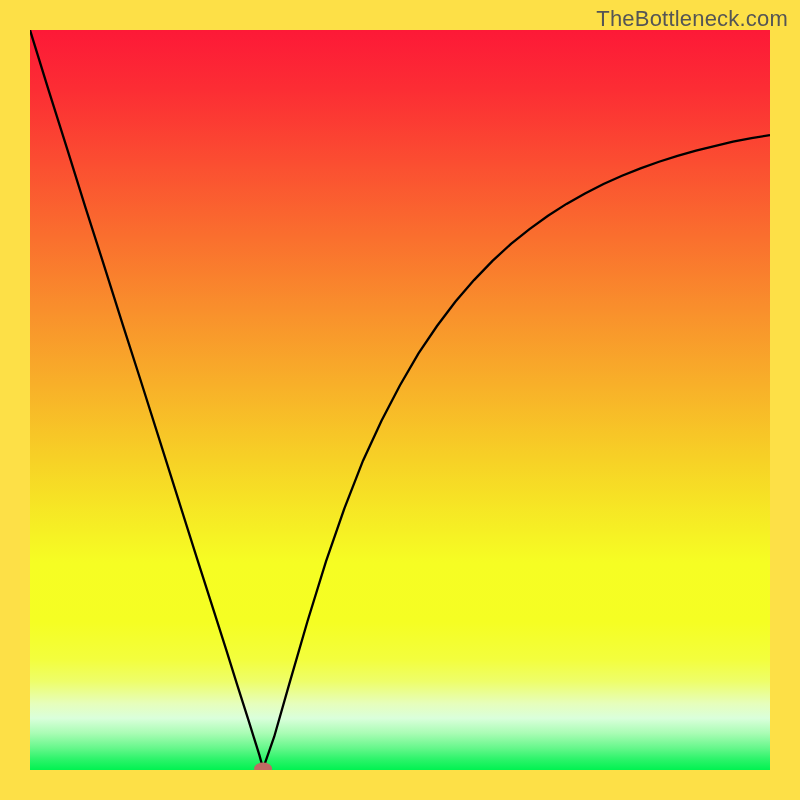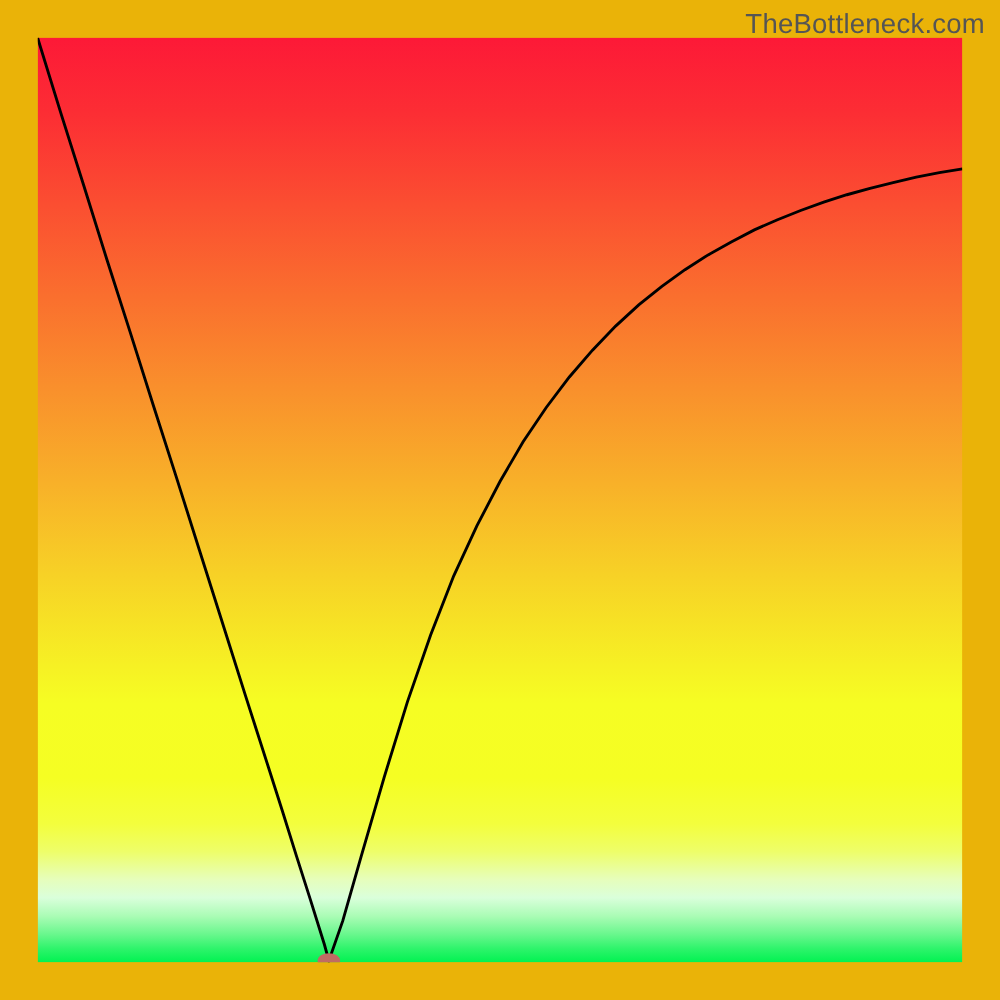--- a/index.html
+++ b/index.html
@@ -6,21 +6,21 @@
   body {
     width: 800px;
     height: 800px;
     overflow: hidden;
     font-family: Arial, Helvetica, sans-serif;
     background: #000;
   }
   .frame {
     width: 800px;
     height: 800px;
-    background: #eab308;
+    background: #fde047;
     position: relative;
   }
   .plot-area {
     position: absolute;
     left: 30px;
     top: 30px;
     width: 740px;
     height: 740px;
     overflow: hidden;
   }

